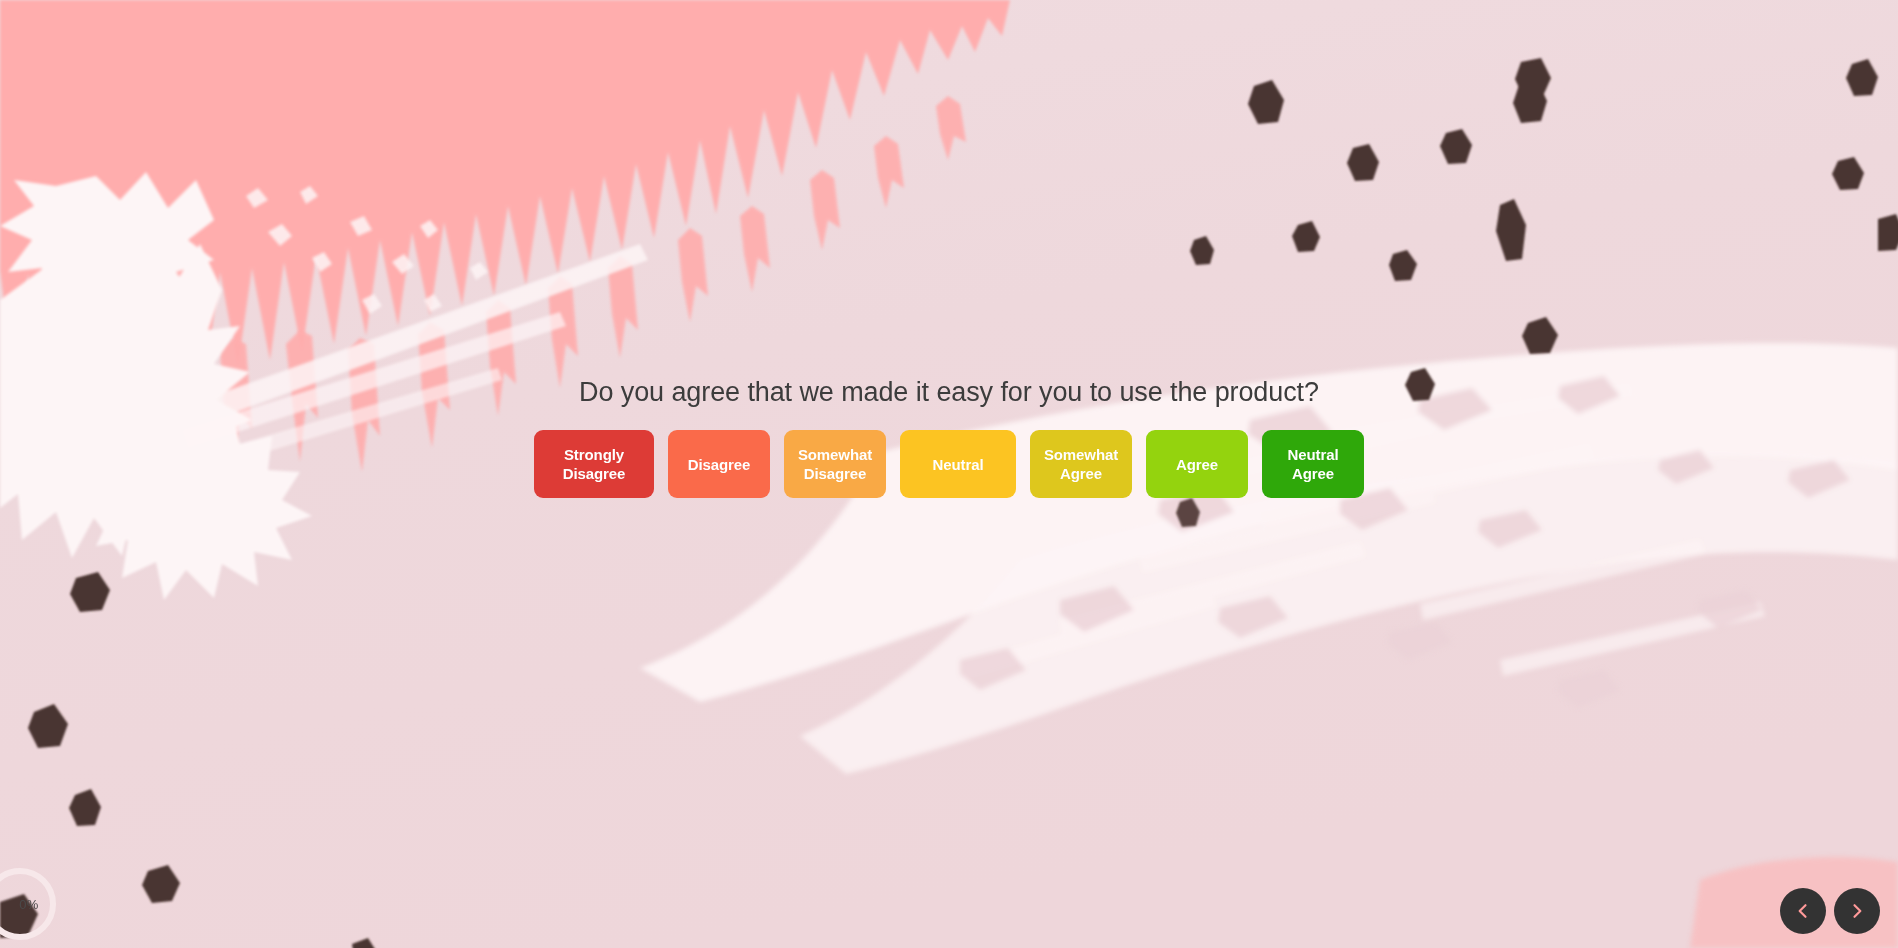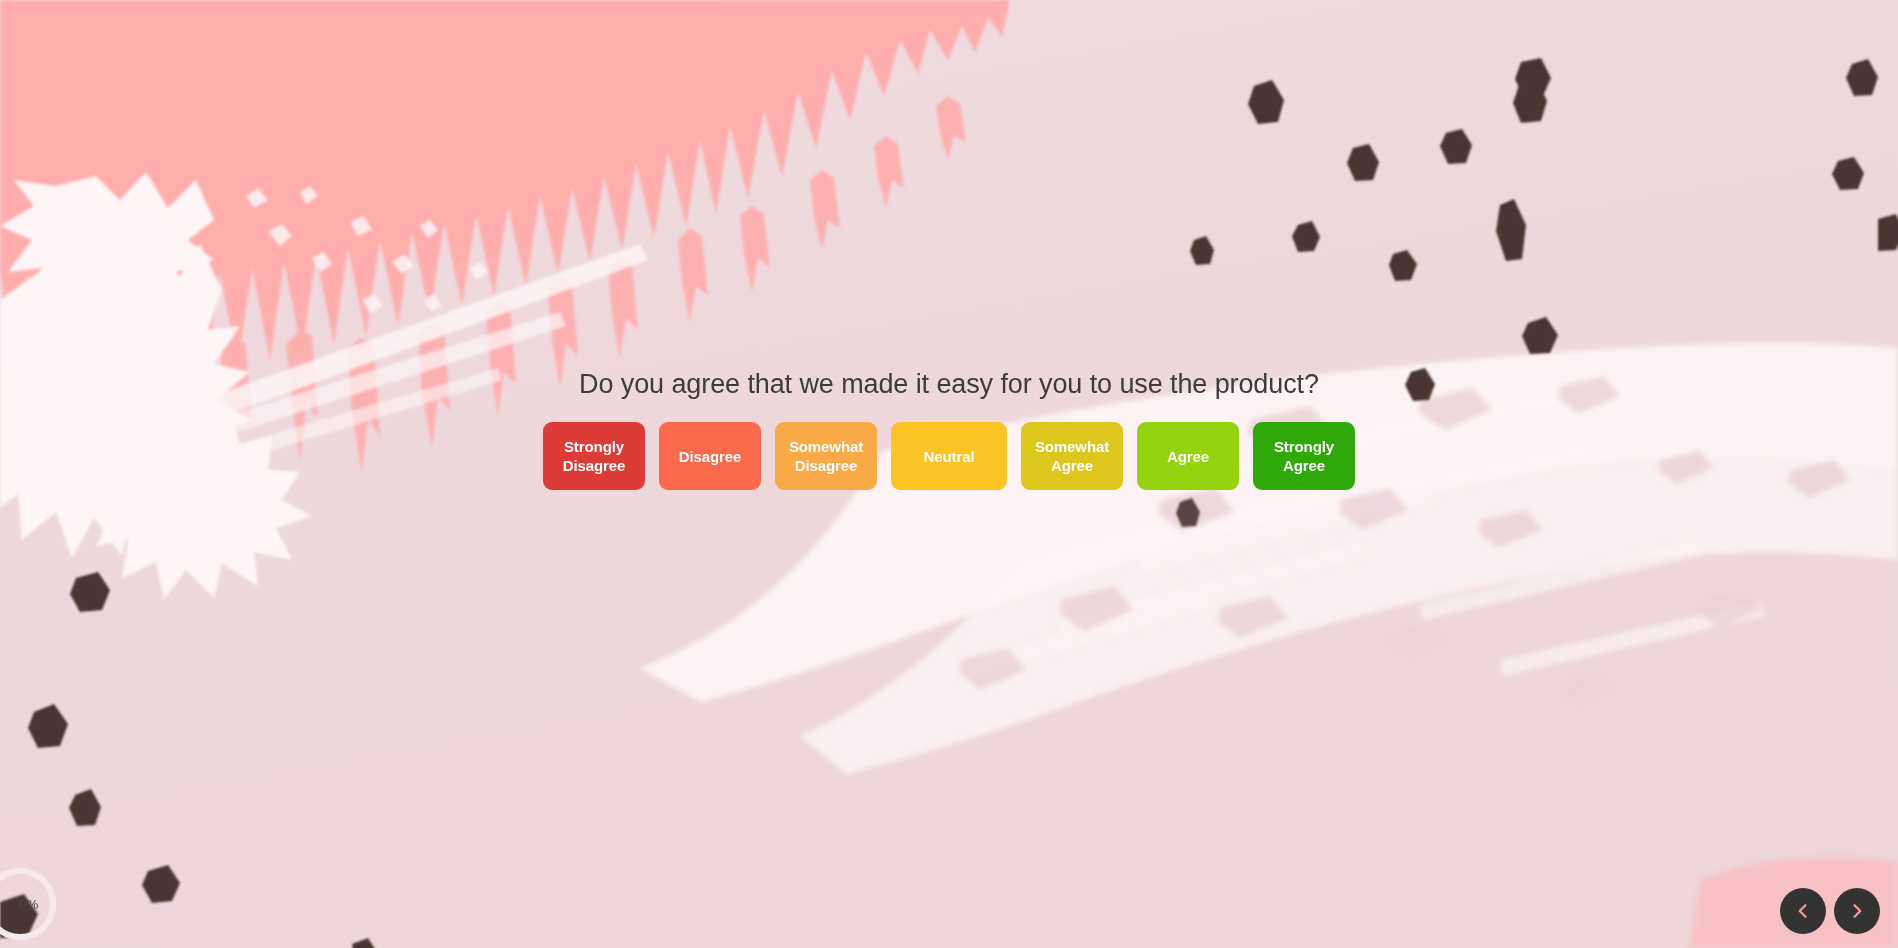--- a/index.html
+++ b/index.html
@@ -25,20 +25,21 @@
   }
 
   
   .survey-stage {
     position:absolute; inset:0;
     z-index:5;
     display:flex;
     flex-direction:column;
     align-items:center;
     justify-content:flex-start;
+    margin-top:8px;
   }
 
   .question-block {
     position:absolute;
     top:368px;
     left:0; right:0;
     display:flex;
     flex-direction:column;
     align-items:center;
   }
@@ -74,21 +75,21 @@
     cursor:pointer;
     display:flex;
     align-items:center;
     justify-content:center;
     padding:0 14px;
     white-space:pre-line;
     transition:transform .12s ease, filter .12s ease;
     text-shadow:0 0 1px rgba(0,0,0,.05);
   }
 
-  .w-strongly-disagree { width:102px; }
+  .w-strongly-disagree { width:120px; }
   .w-disagree          { width:102px; }
   .w-somewhat-disagree { width:102px; }
   .w-neutral           { width:116px; }
   .w-somewhat-agree    { width:102px; }
   .w-agree             { width:102px; }
   .w-strongly-agree    { width:102px; }
 
   
   .progress-ring {
     position:absolute;
@@ -316,21 +317,21 @@
     <div class="choice-row">
       <button class="choice-btn w-strongly-disagree" style="background-color: rgb(221, 59, 54);">Strongly
 Disagree</button>
       <button class="choice-btn w-disagree" style="background-color: rgb(250, 106, 74);">Disagree</button>
       <button class="choice-btn w-somewhat-disagree" style="background-color: rgb(249, 169, 69);">Somewhat
 Disagree</button>
       <button class="choice-btn w-neutral" style="background-color: rgb(252, 196, 34);">Neutral</button>
       <button class="choice-btn w-somewhat-agree" style="background-color: rgb(222, 199, 29);">Somewhat
 Agree</button>
       <button class="choice-btn w-agree" style="background-color: rgb(148, 211, 14);">Agree</button>
-      <button class="choice-btn w-strongly-agree" style="background-color: rgb(47, 168, 10);">Strongly Agree</button>
+      <button class="choice-btn w-strongly-agree" style="background-color: rgb(47, 168, 10);">Neutral Agree</button>
     </div>
 
   </div>
 
   <div class="progress-ring">
     <svg width="84" height="84" viewBox="0 0 84 84">
       <circle cx="42" cy="42" r="33" fill="none" stroke="#f7e8ea" stroke-width="6"></circle>
     </svg>
     <span class="progress-label">0%</span>
   </div>

